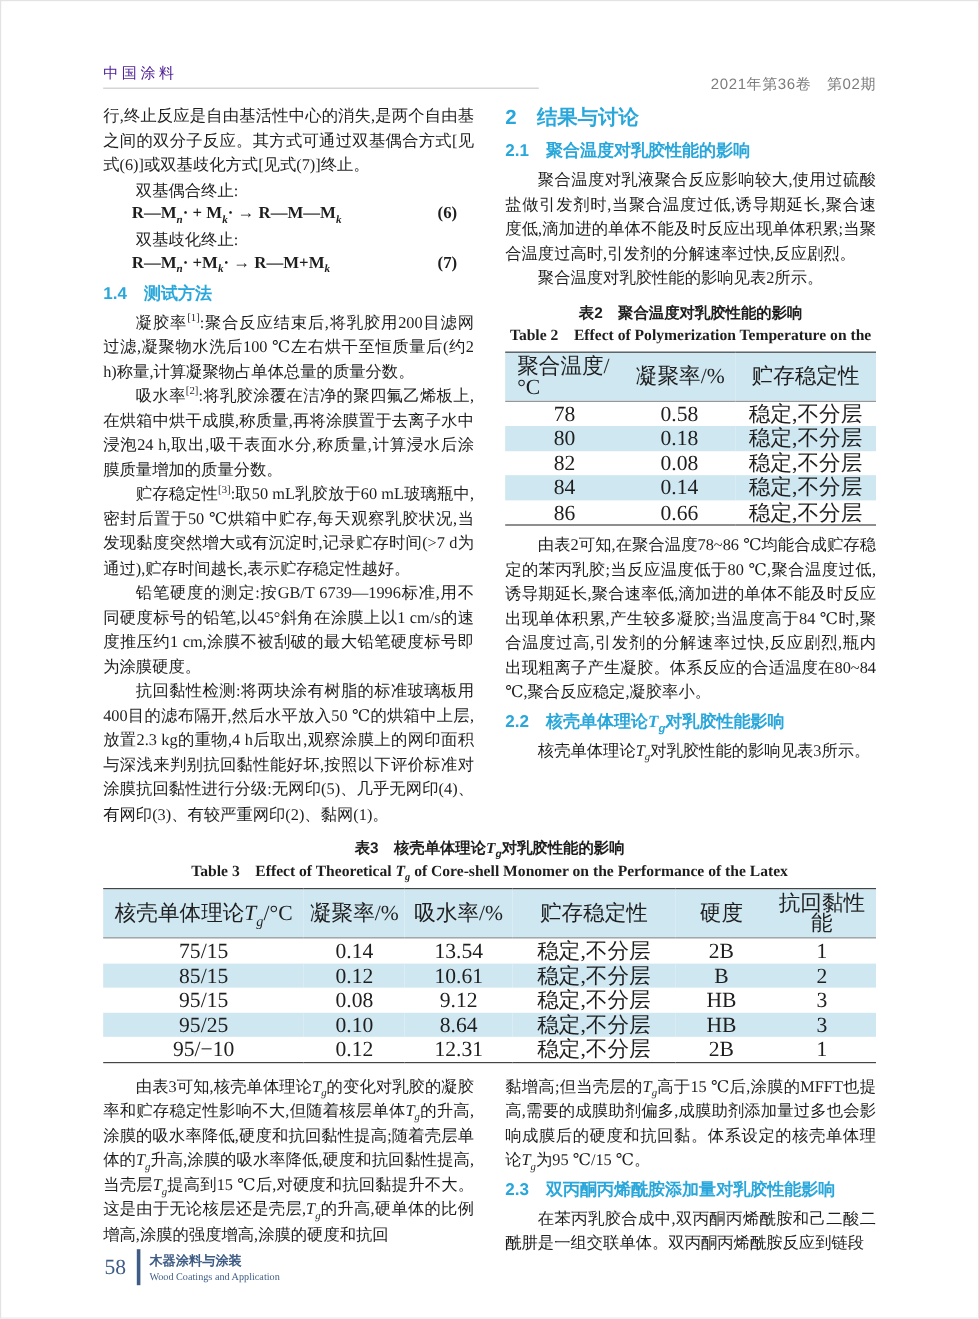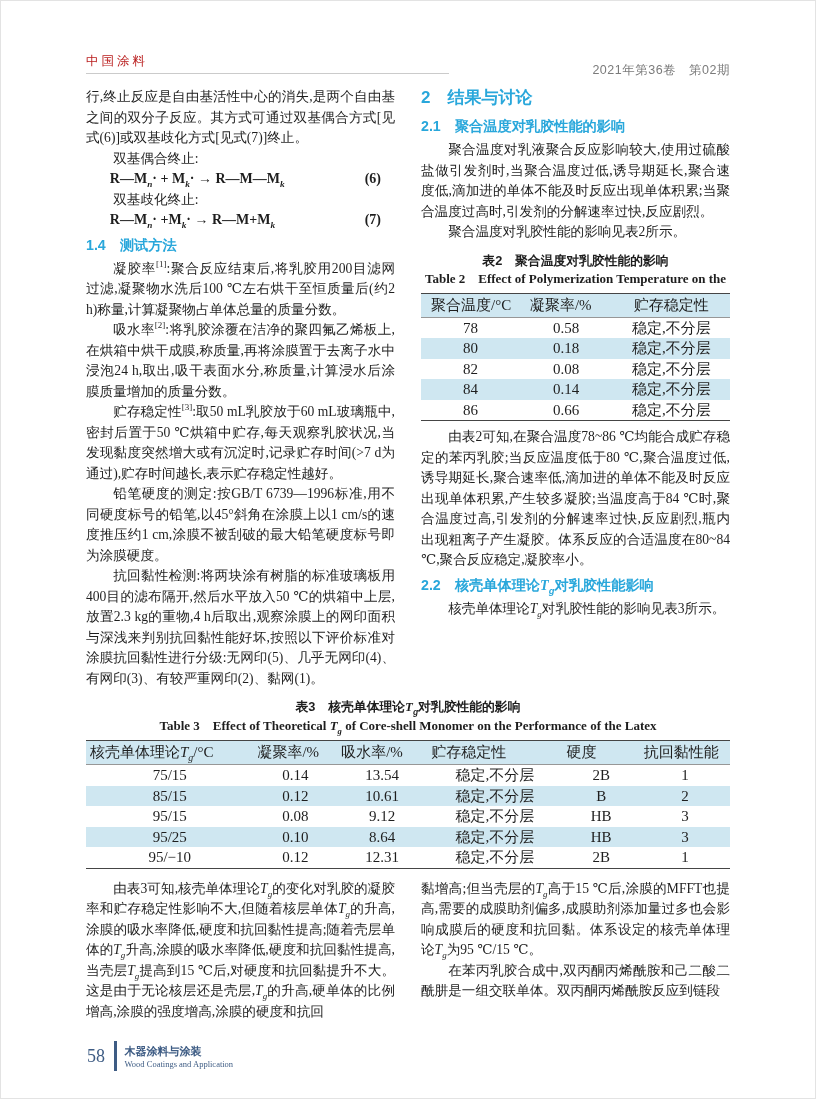--- a/index.html
+++ b/index.html
@@ -14,44 +14,44 @@
     box-sizing:border-box;
     padding:50px 85px 0 85px;
     background:#ffffff;
     border:1px solid #e3e3e3;
     overflow:hidden;
     font-family:"Liberation Serif","DejaVu Serif",serif;
     color:#1e1e1e;
   }
   
   .page-header{position:relative;height:36px;}
-  .journal-name{position:absolute;left:0;top:2px;font-size:12.5px;color:#b91c1c;letter-spacing:3px;font-family:"Liberation Sans",sans-serif;}
+  .journal-name{position:absolute;left:0;top:2px;font-size:12.5px;color:#4c1d95;letter-spacing:3px;font-family:"Liberation Sans",sans-serif;}
   .header-rule{position:absolute;left:0;top:22px;width:363px;border-top:1px solid #cbcbcb;height:0;}
   .issue-info{position:absolute;right:0;top:11px;font-size:12.5px;color:#7b7b7b;letter-spacing:0.5px;font-family:"Liberation Sans",sans-serif;}
   
   .columns{display:grid;grid-template-columns:1fr 1fr;column-gap:26px;}
   .para{font-size:13.6px;line-height:20.5px;text-align:justify;text-indent:2em;margin:0;}
   .para.no-indent{text-indent:0;}
   .eq-label{font-size:13.6px;line-height:20.5px;text-indent:2em;margin:0;}
   .eq-row{display:flex;justify-content:space-between;align-items:baseline;padding-left:1.7em;padding-right:14px;font-weight:bold;font-size:14px;line-height:20.5px;font-family:"Liberation Serif",serif;}
   sub,sup{line-height:0;font-size:0.66em;}
   sub.it{font-style:italic;}
   .h1{color:var(--accent);font-family:"Liberation Sans",sans-serif;font-weight:bold;font-size:17px;line-height:22px;margin:0 0 7px 0;}
   .h2{color:var(--accent);font-family:"Liberation Sans",sans-serif;font-weight:bold;font-size:14.2px;line-height:20px;margin:4px 0 4px 0;}
   
   .tbl-block{margin-top:8px;margin-bottom:6px;}
   .tbl-title-cn{text-align:center;font-family:"Liberation Sans",sans-serif;font-weight:bold;font-size:12.8px;line-height:19px;}
   .tbl-title-en{text-align:center;font-weight:bold;font-size:13px;line-height:18px;font-family:"Liberation Serif",serif;}
-  table.data{width:100%;border-collapse:collapse;margin-top:5px;font-size:15px;border-top:1.5px solid #454545;border-bottom:1.5px solid #454545;}
+  table.data{width:100%;border-collapse:collapse;margin-top:5px;font-size:18px;border-top:1.5px solid #454545;border-bottom:1.5px solid #454545;}
   table.data th{background:var(--stripe);font-weight:normal;padding:3px 4px;border-bottom:1px solid #979797;line-height:17px;}
   table.data td{padding:2px 4px;text-align:center;line-height:16.5px;}
   table.data tbody tr:nth-child(even) td{background:var(--stripe);}
   table.t2 th{text-align:left;padding-left:10px;}
   table.t2 th:last-child{text-align:center;padding-left:4px;}
-  table.t3 th{text-align:left;margin-left:20px;}
+  table.t3 th{text-align:center;margin-left:20px;}
   .table3-section{margin-top:8px;}
   .columns.bottom{margin-top:10px;}
   
   .page-footer{position:absolute;left:86px;bottom:27px;display:flex;align-items:center;color:var(--navy);}
   .page-number{font-size:18px;margin-right:9px;font-family:"Liberation Serif",serif;}
   .footer-bar{width:2.5px;height:30px;background:var(--navy);margin-right:8px;}
   .footer-cn{font-family:"Liberation Sans",sans-serif;font-weight:bold;font-size:11px;line-height:16px;}
   .footer-en{font-size:8.5px;line-height:11px;font-family:"Liberation Serif",serif;}
   i{font-family:"Liberation Serif",serif;}
 </style>
@@ -212,20 +212,21 @@
         </tbody>
       </table>
   </div>
 
   <div class="columns bottom">
     <div class="col">
       <p class="para"><span>由表3可知,核壳单体理论</span><i>T</i><sub class="it">g</sub><span>的变化对乳胶的凝胶率和贮存稳定性影响不大,但随着核层单体</span><i>T</i><sub class="it">g</sub><span>的升高,涂膜的吸水率降低,硬度和抗回黏性提高;随着壳层单体的</span><i>T</i><sub class="it">g</sub><span>升高,涂膜的吸水率降低,硬度和抗回黏性提高,当壳层</span><i>T</i><sub class="it">g</sub><span>提高到15 ℃后,对硬度和抗回黏提升不大。这是由于无论核层还是壳层,</span><i>T</i><sub class="it">g</sub><span>的升高,硬单体的比例增高,涂膜的强度增高,涂膜的硬度和抗回</span></p>
     </div>
     <div class="col">
       <p class="para no-indent"><span>黏增高;但当壳层的</span><i>T</i><sub class="it">g</sub><span>高于15 ℃后,涂膜的MFFT也提高,需要的成膜助剂偏多,成膜助剂添加量过多也会影响成膜后的硬度和抗回黏。体系设定的核壳单体理论</span><i>T</i><sub class="it">g</sub><span>为95 ℃/15 ℃。</span></p>
+      <h3 class="h2">2.3　双丙酮丙烯酰胺添加量对乳胶性能影响</h3>
       <p class="para">在苯丙乳胶合成中,双丙酮丙烯酰胺和己二酸二酰肼是一组交联单体。双丙酮丙烯酰胺反应到链段</p>
     </div>
   </div>
 
   <div class="page-footer">
     <span class="page-number">58</span>
     <span class="footer-bar"></span>
     <span>
       <div class="footer-cn">木器涂料与涂装</div>
       <div class="footer-en">Wood Coatings and Application</div>

